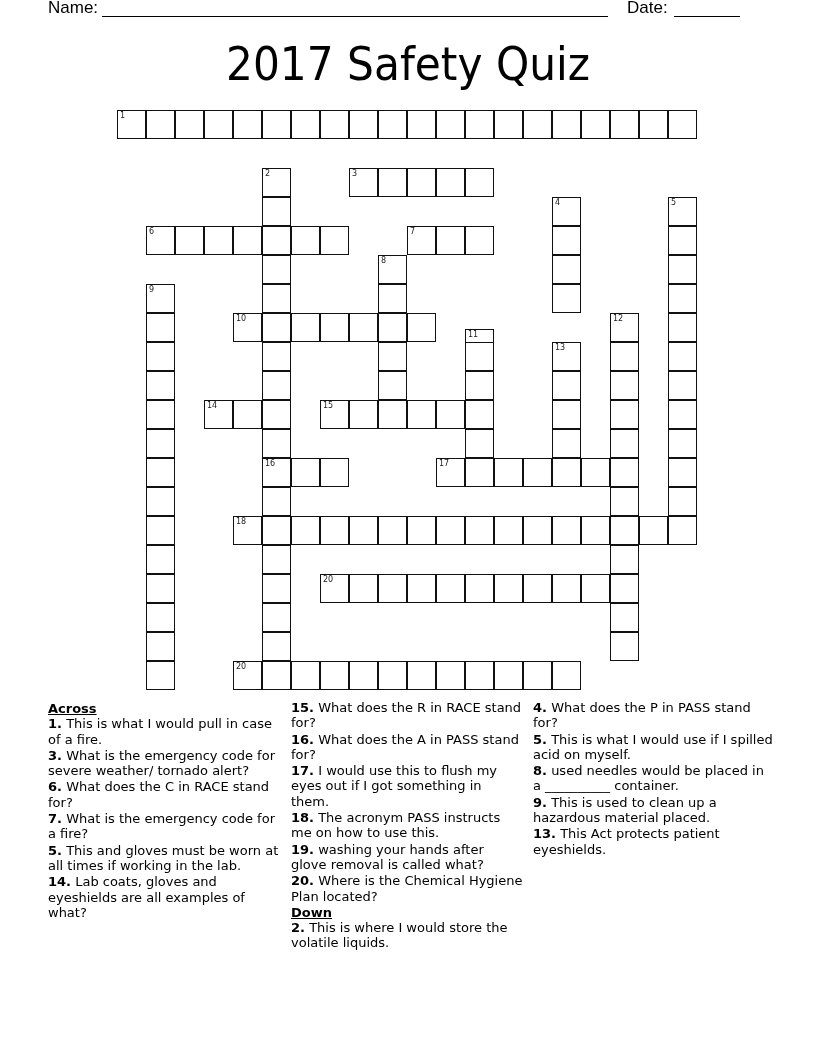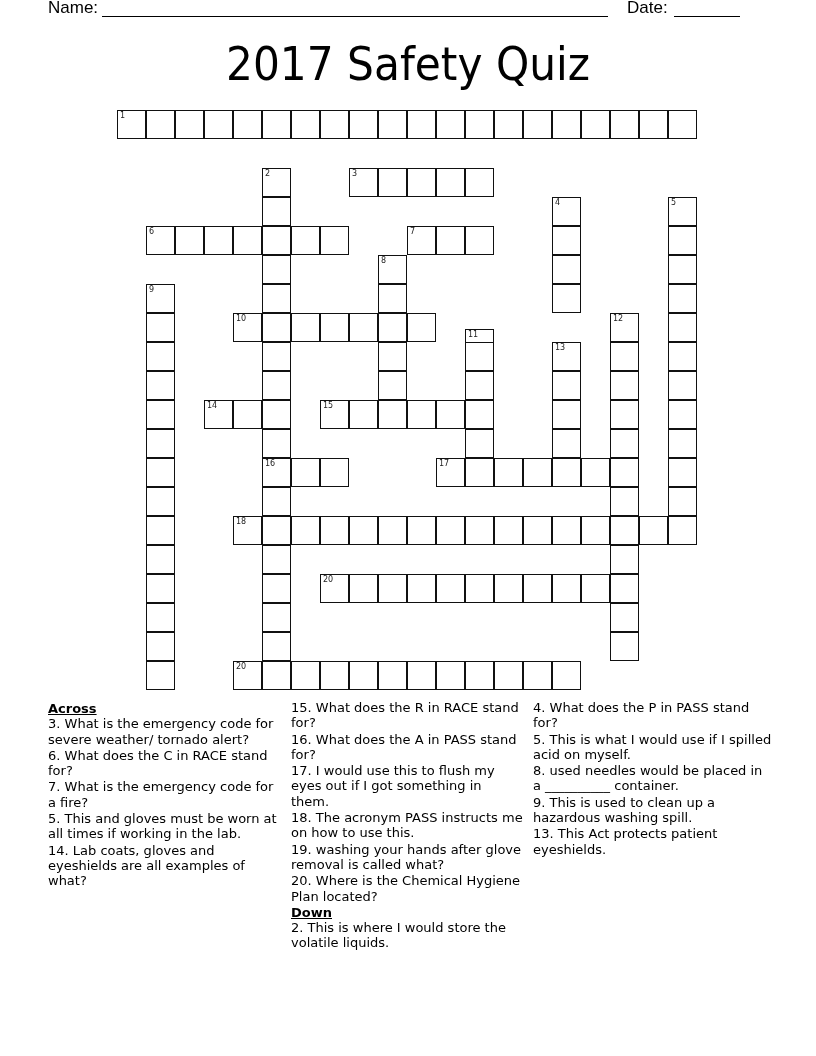--- a/index.html
+++ b/index.html
@@ -29,21 +29,21 @@
     .clues {
       position: absolute; top: 700px;
       font-family: "DejaVu Sans", sans-serif; font-size: 13px; line-height: 15.3px;
     }
     .clue-col { position: absolute; top: 0; }
     .col-a { left: 48px; width: 232px; }
     .col-b { left: 291px; width: 232px; }
     .col-c { left: 533px; width: 240px; }
     .section-head { text-decoration: underline; font-weight: bold; margin-top: 1px; }
     .clue { margin-bottom: 1px; }
-    .clue b { font-weight: normal; }
+    .clue b { font-weight: bold; }
   </style>
 </head>
 <body>
 
 <div class="header-line">
   <span class="name-label">Name:</span>
   <div class="name-blank"></div>
   <span class="date-label">Date:</span>
   <div class="date-blank"></div>
 </div>
@@ -251,36 +251,37 @@
     <div class="cell" style="left: 319px; top: 551px;"></div>
     <div class="cell" style="left: 348px; top: 551px;"></div>
     <div class="cell" style="left: 377px; top: 551px;"></div>
     <div class="cell" style="left: 406px; top: 551px;"></div>
     <div class="cell" style="left: 435px; top: 551px;"></div>
   </div>
 
 <div class="clues">
   <div class="clue-col col-a" id="col-a">
     <div class="section-head">Across</div>
+  <div class="clue"><b>1.</b> <span>This is what I would pull in case of a fire.</span></div>
       <div class="clue"><b>3.</b> <span>What is the emergency code for severe weather/ tornado alert?</span></div>
       <div class="clue"><b>6.</b> <span>What does the C in RACE stand for?</span></div>
       <div class="clue"><b>7.</b> <span>What is the emergency code for a fire?</span></div>
       <div class="clue"><b>5.</b> <span>This and gloves must be worn at all times if working in the lab.</span></div>
       <div class="clue"><b>14.</b> <span>Lab coats, gloves and eyeshields are all examples of what?</span></div>
     </div>
   <div class="clue-col col-b" id="col-b">
       <div class="clue"><b>15.</b> <span>What does the R in RACE stand for?</span></div>
       <div class="clue"><b>16.</b> <span>What does the A in PASS stand for?</span></div>
       <div class="clue"><b>17.</b> <span>I would use this to flush my eyes out if I got something in them.</span></div>
       <div class="clue"><b>18.</b> <span>The acronym PASS instructs me on how to use this.</span></div>
       <div class="clue"><b>19.</b> <span>washing your hands after glove removal is called what?</span></div>
       <div class="clue"><b>20.</b> <span>Where is the Chemical Hygiene Plan located?</span></div>
       <div class="section-head">Down</div>
       <div class="clue"><b>2.</b> <span>This is where I would store the volatile liquids.</span></div>
     </div>
   <div class="clue-col col-c" id="col-c">
       <div class="clue"><b>4.</b> <span>What does the P in PASS stand for?</span></div>
       <div class="clue"><b>5.</b> <span>This is what I would use if I spilled acid on myself.</span></div>
       <div class="clue"><b>8.</b> <span>used needles would be placed in a __________ container.</span></div>
-      <div class="clue"><b>9.</b> <span>This is used to clean up a hazardous washing spill.</span></div>
+      <div class="clue"><b>9.</b> <span>This is used to clean up a hazardous material placed.</span></div>
       <div class="clue"><b>13.</b> <span>This Act protects patient eyeshields.</span></div>
     </div>
 </div>
 
 </body></html>

